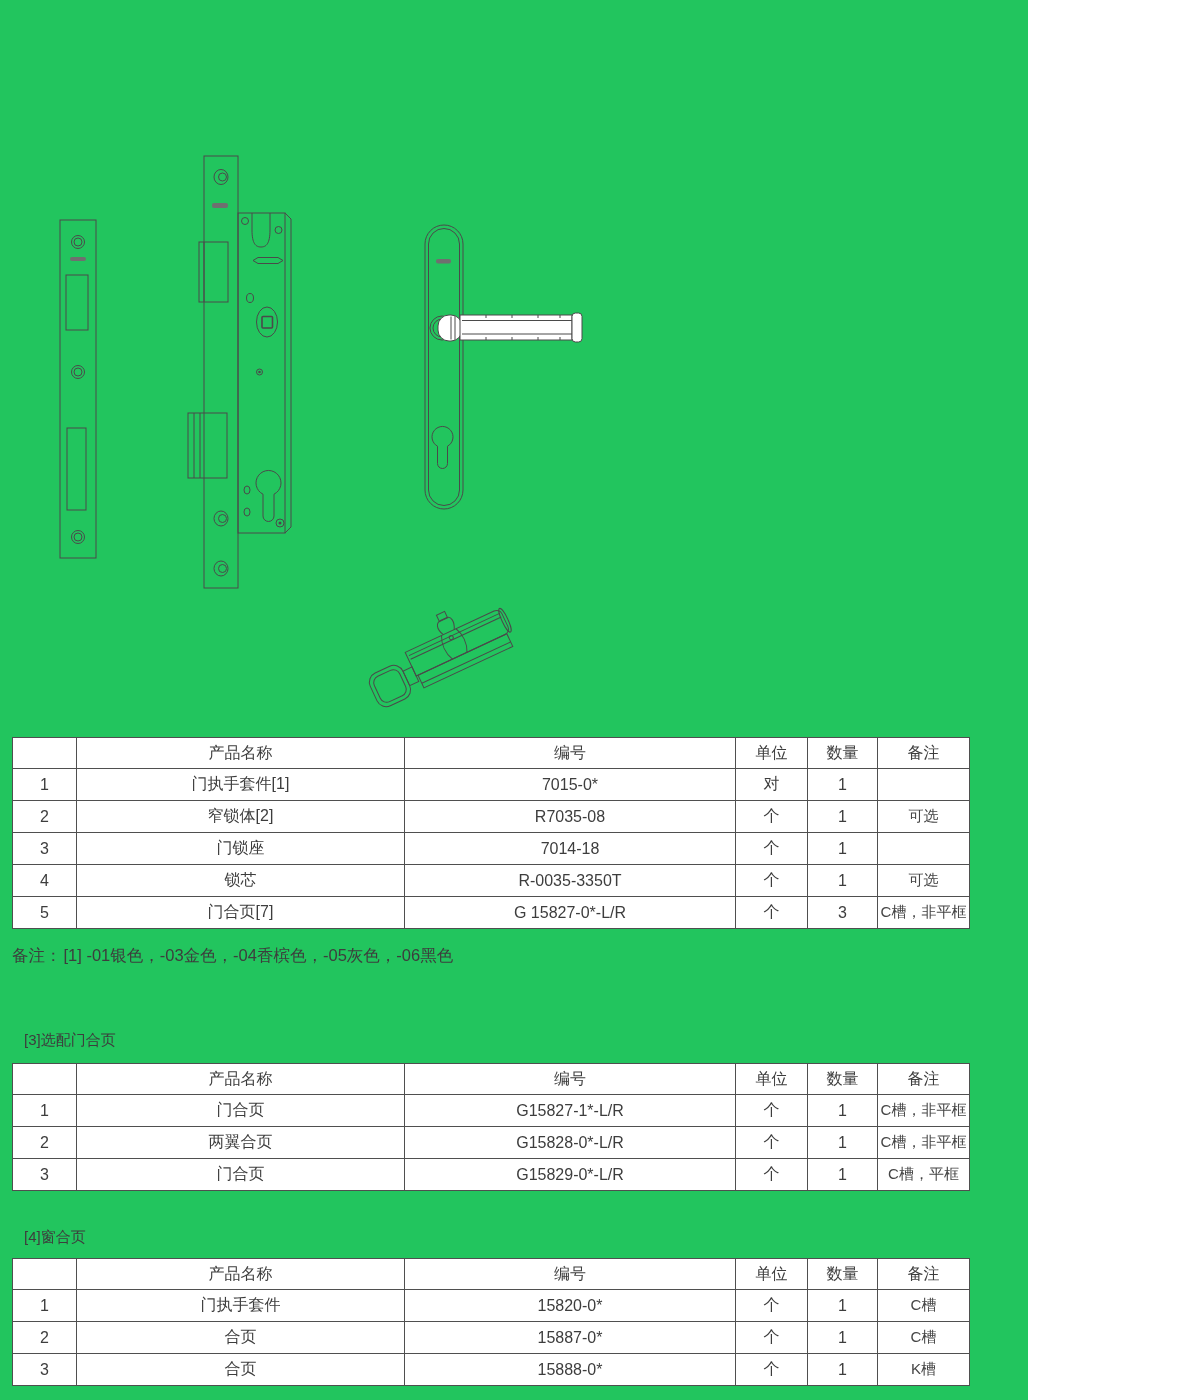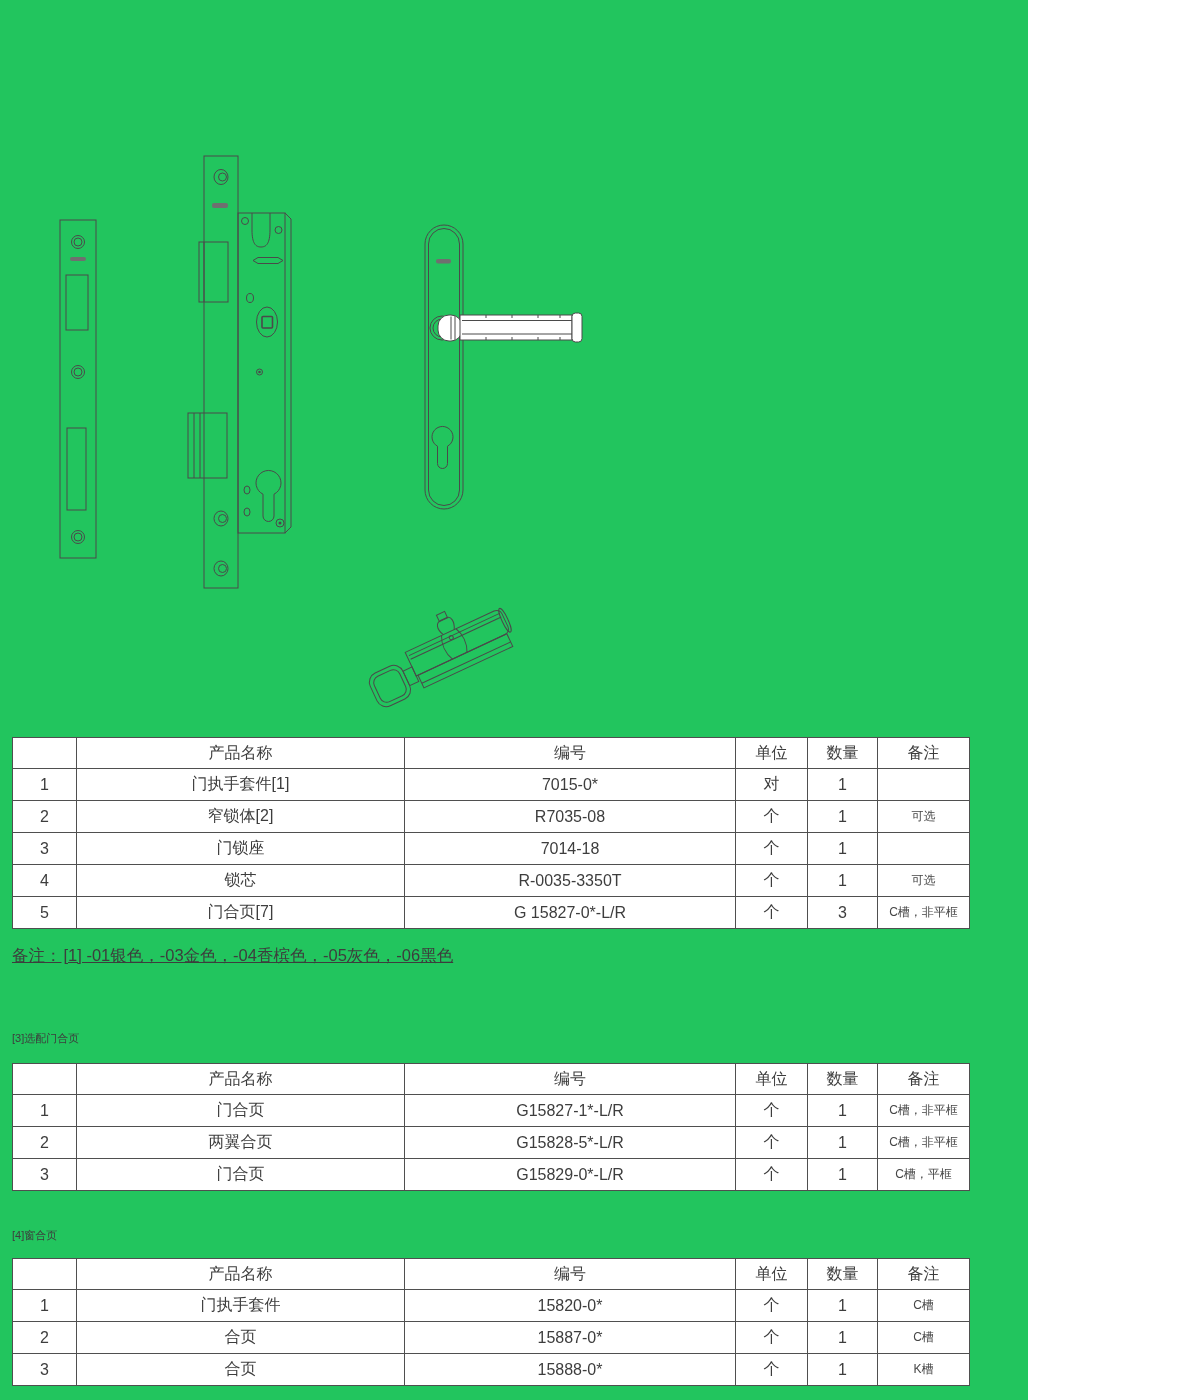--- a/index.html
+++ b/index.html
@@ -22,31 +22,31 @@
     position:absolute; left:12px; width:957px;
     border-collapse:collapse; table-layout:fixed;
     font-size:16px; color:#3d3d3d; background:#ffffff;
   }
   .parts-table th, .parts-table td {
     border:1px solid #4f4f4f; text-align:center; vertical-align:middle;
     padding:0; font-weight:400; height:31px; overflow:hidden; white-space:nowrap;
   }
   .parts-table thead th { height:30px; }
   .parts-table { border:1.5px solid #4f4f4f; }
-  .parts-table td.remark { font-size:12px; color:#454545; }
+  .parts-table td.remark { font-size:15px; color:#454545; }
 
   .notes {
     position:absolute; left:12px; top:942px;
-    font-size:16.5px; line-height:27px; color:#3d3d3d; white-space:nowrap;text-decoration:underline;
+    font-size:16.5px; line-height:27px; color:#3d3d3d; white-space:nowrap;
   }
   .notes .indent { padding-left:52px; }
   .note-label { padding-right:2px; }
 
   .section-label {
-    position:absolute; left:12px; font-size:11px; color:#3d3d3d; white-space:nowrap;
+    position:absolute; left:24px; font-size:15px; color:#3d3d3d; white-space:nowrap;
   }
   .hinge { width:54px; height:136px; }
 </style>
 </head>
 <body>
 
 <div id="canvas">
 
   <svg width="0" height="0" style="position:absolute">
     <defs>
@@ -322,21 +322,21 @@
           <td>1</td>
           <td>门合页</td>
           <td>G15827-1*-L/R</td>
           <td>个</td>
           <td>1</td>
           <td class="remark">C槽，非平框</td>
         </tr>
         <tr>
           <td>2</td>
           <td>两翼合页</td>
-          <td>G15828-5*-L/R</td>
+          <td>G15828-0*-L/R</td>
           <td>个</td>
           <td>1</td>
           <td class="remark">C槽，非平框</td>
         </tr>
         <tr>
           <td>3</td>
           <td>门合页</td>
           <td>G15829-0*-L/R</td>
           <td>个</td>
           <td>1</td>

